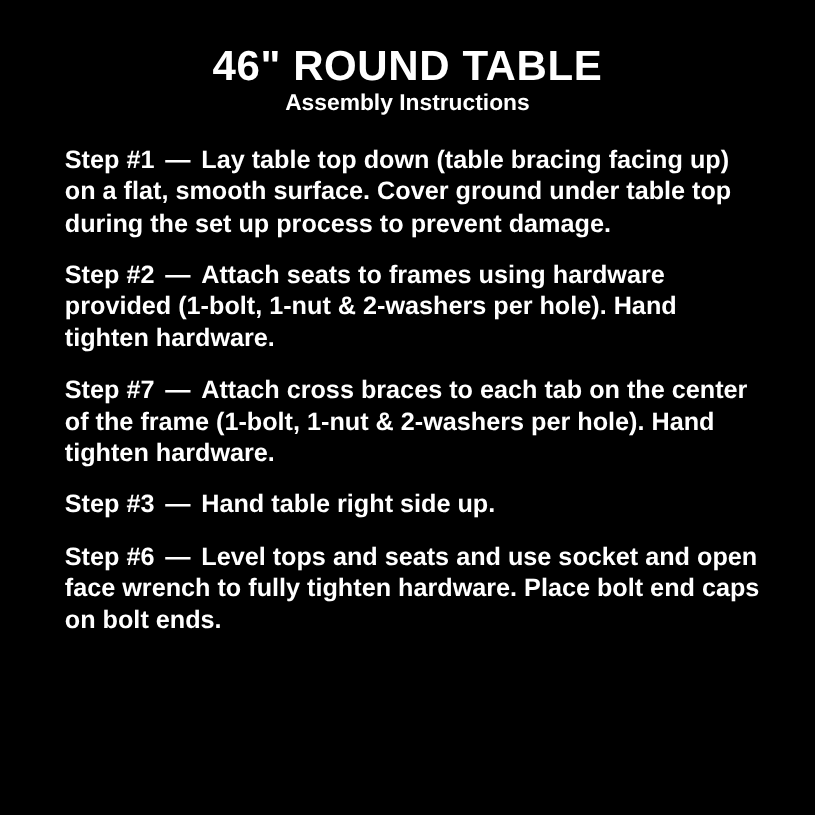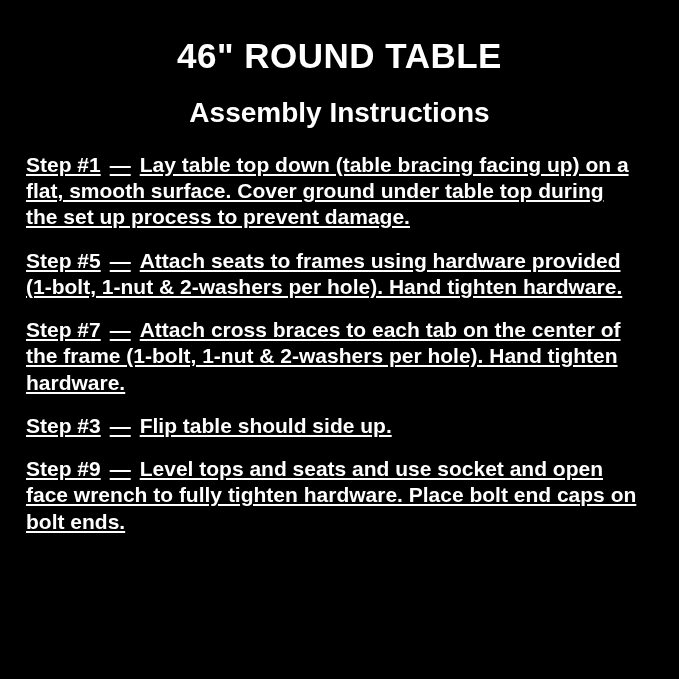--- a/index.html
+++ b/index.html
@@ -20,27 +20,26 @@
   .header {
     padding-top: 36px;
     text-align: center;
   }
   .title {
     font-size: 35px;
     line-height: 1.15;
     letter-spacing: 0.5px;
   }
   .subtitle {
-    font-size: 28px;
+    font-size: 19px;
     line-height: 1.2;
-    margin-top: 20px;
+    margin-top: 0;
   }
   .steps {
-    padding: 22px 40px 0 26px;
-    text-decoration: underline;
+    padding: 22px 40px 0 54px;
   }
   .step {
     font-size: 21px;
     line-height: 1.25;
     margin: 0 0 17px 0;
   }
   .step-separator {
     margin: 0 9px;
   }
 </style>
@@ -50,21 +49,21 @@
 <div class="sheet">
   <div class="header">
     <div class="title">46" ROUND TABLE</div>
     <div class="subtitle">Assembly Instructions</div>
   </div>
 
   <div class="steps">
     <p class="step"><span>Step #1</span><span class="step-separator">—</span><span>Lay table top down (table bracing facing up) on a flat, smooth surface. Cover ground under table top during the set up process to prevent damage.</span></p>
 
 
-    <p class="step"><span>Step #5</span><span class="step-separator">—</span><span>Attach seats to frames using hardware provided (1-bolt, 1-nut &amp; 2-washers per hole). Hand tighten hardware.</span></p>
+    <p class="step"><span>Step #2</span><span class="step-separator">—</span><span>Attach seats to frames using hardware provided (1-bolt, 1-nut &amp; 2-washers per hole). Hand tighten hardware.</span></p>
 
     <p class="step"><span>Step #7</span><span class="step-separator">—</span><span>Attach cross braces to each tab on the center of the frame (1-bolt, 1-nut &amp; 2-washers per hole). Hand tighten hardware.</span></p>
 
-    <p class="step"><span>Step #3</span><span class="step-separator">—</span><span>Flip table should side up.</span></p>
+    <p class="step"><span>Step #3</span><span class="step-separator">—</span><span>Hand table right side up.</span></p>
 
-    <p class="step"><span>Step #9</span><span class="step-separator">—</span><span>Level tops and seats and use socket and open face wrench to fully tighten hardware. Place bolt end caps on bolt ends.</span></p>
+    <p class="step"><span>Step #6</span><span class="step-separator">—</span><span>Level tops and seats and use socket and open face wrench to fully tighten hardware. Place bolt end caps on bolt ends.</span></p>
   </div>
 </div>
 
 </body></html>

